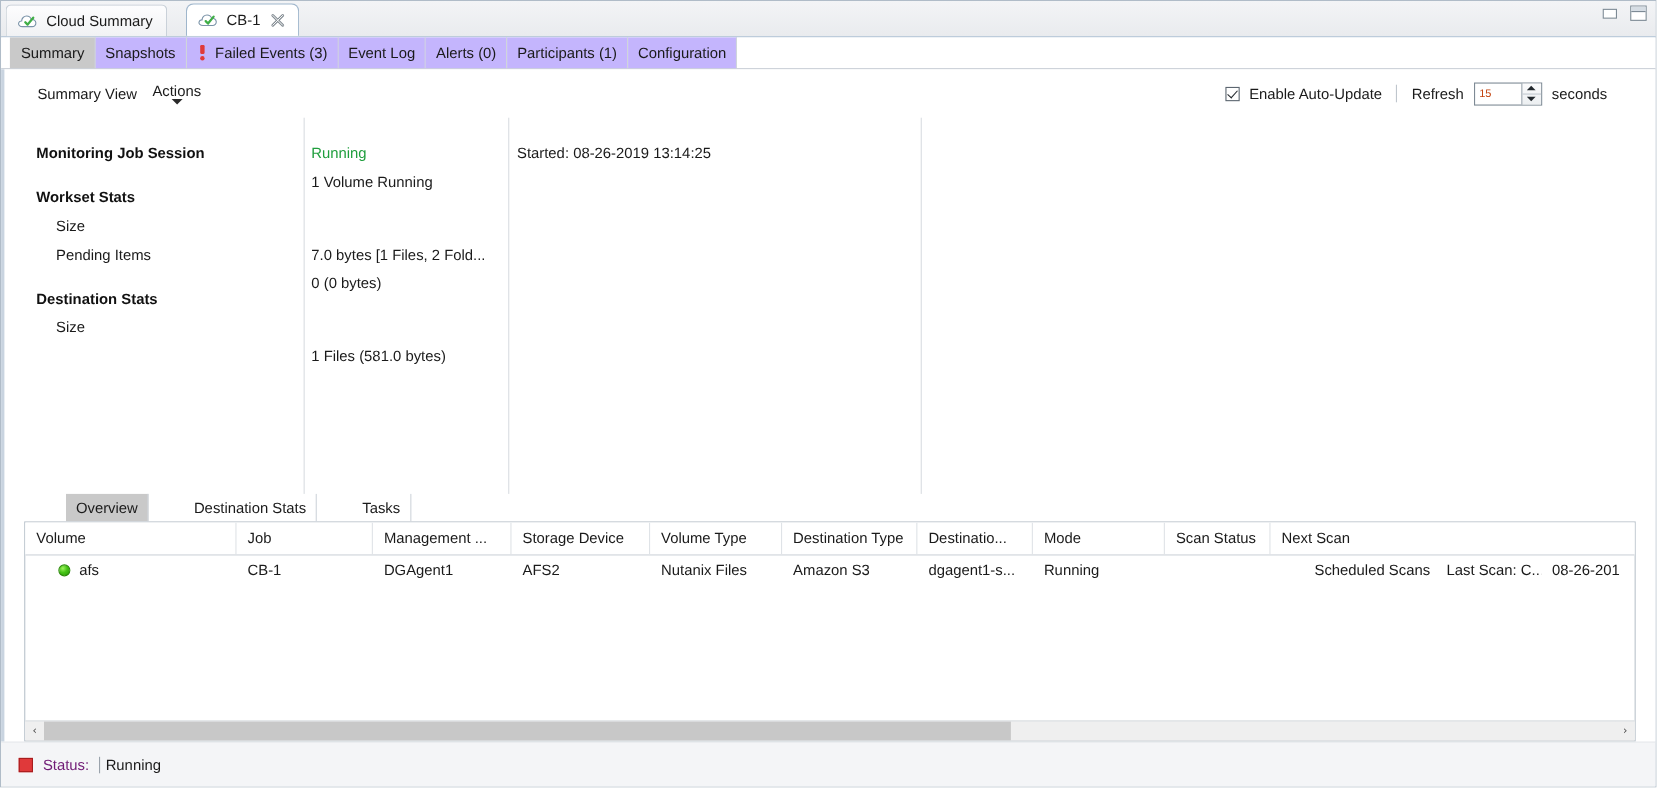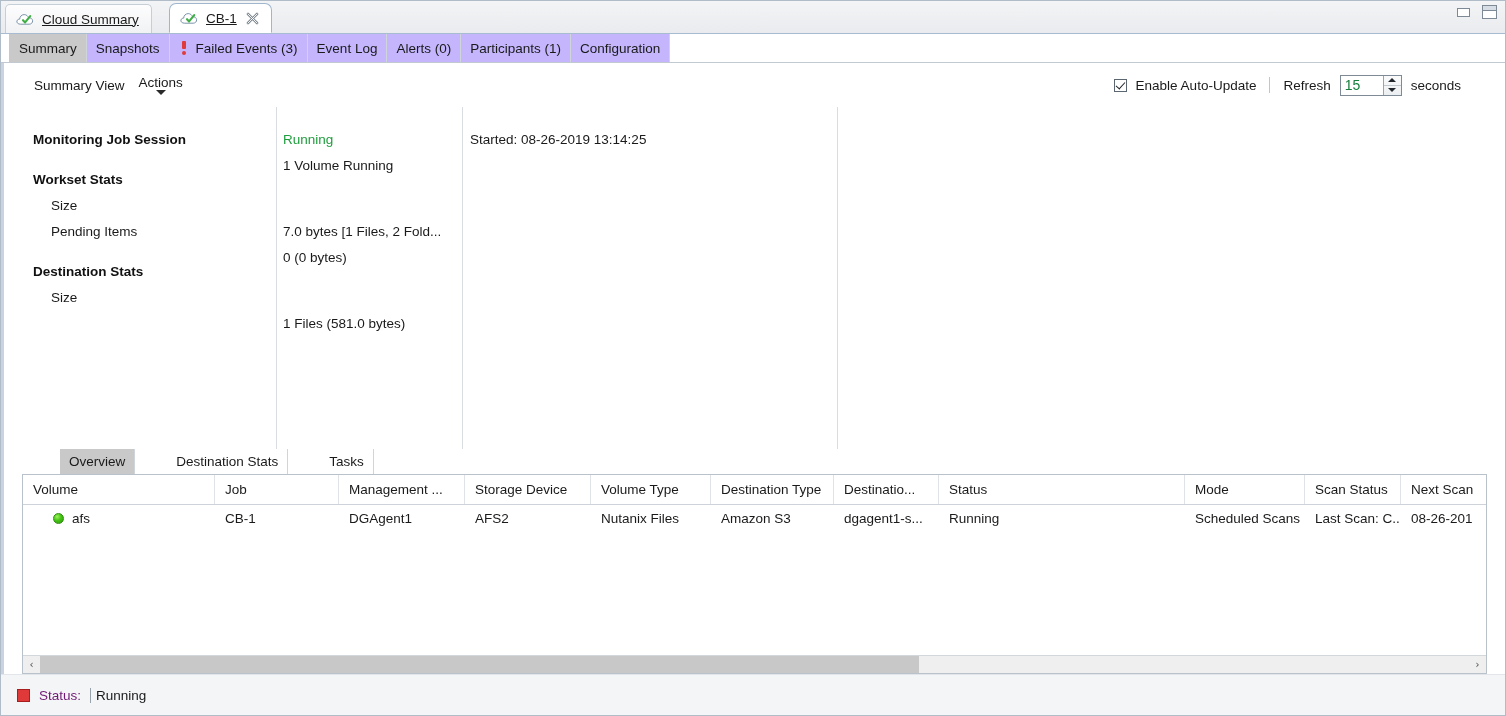--- a/index.html
+++ b/index.html
@@ -42,21 +42,20 @@
     position: absolute;
     top: 3px;
     height: 29px;
     display: flex;
     align-items: center;
     padding: 0 12px 0 10px;
     box-sizing: border-box;
     font-size: 13.5px;
     color: #1a1a1a;
     white-space: nowrap;
-    text-decoration: underline;
   }
   .etab.inactive {
     left: 4px;
     background: linear-gradient(to bottom, #fdfdfe 0%, #f1f2f4 100%);
     border: 1px solid #c6ced6;
     border-bottom: none;
     border-radius: 5px 5px 0 0;
   }
   .etab.active {
     left: 168px;
@@ -235,22 +234,22 @@
     border: 1px solid #7e8a95;
     background: #fff;
     height: 21px;
     box-sizing: border-box;
   }
   .spinner input {
     border: none;
     outline: none;
     width: 34px;
     font-family: "Liberation Sans", sans-serif;
-    font-size: 14px;
-    color: #15803d;
+    font-size: 10px;
+    color: #c2410c;
     padding: 0 4px;
     background: transparent;
   }
   .spin-btns {
     width: 17px;
     border-left: 1px solid #9aa4ad;
     display: flex;
     flex-direction: column;
     background: linear-gradient(to bottom, #fbfbfc, #eceff1);
   }
@@ -577,21 +576,20 @@
 
       <div class="tablebox">
         <div class="thead">
           <div class="th" style="width:192px">Volume</div>
           <div class="th" style="width:124px">Job</div>
           <div class="th" style="width:126px">Management ...</div>
           <div class="th" style="width:126px">Storage Device</div>
           <div class="th" style="width:120px">Volume Type</div>
           <div class="th" style="width:123px">Destination Type</div>
           <div class="th" style="width:105px">Destinatio...</div>
-          <div class="th" style="width:246px">Status</div>
           <div class="th" style="width:120px">Mode</div>
           <div class="th" style="width:96px">Scan Status</div>
           <div class="th" style="width:100px;border-right:none">Next Scan</div>
         </div>
 
         <div class="tbody">
           <div class="trow">
             <div class="td" style="width:192px;padding-left:30px">
               <span class="statusdot"></span>
               <span>afs</span>

